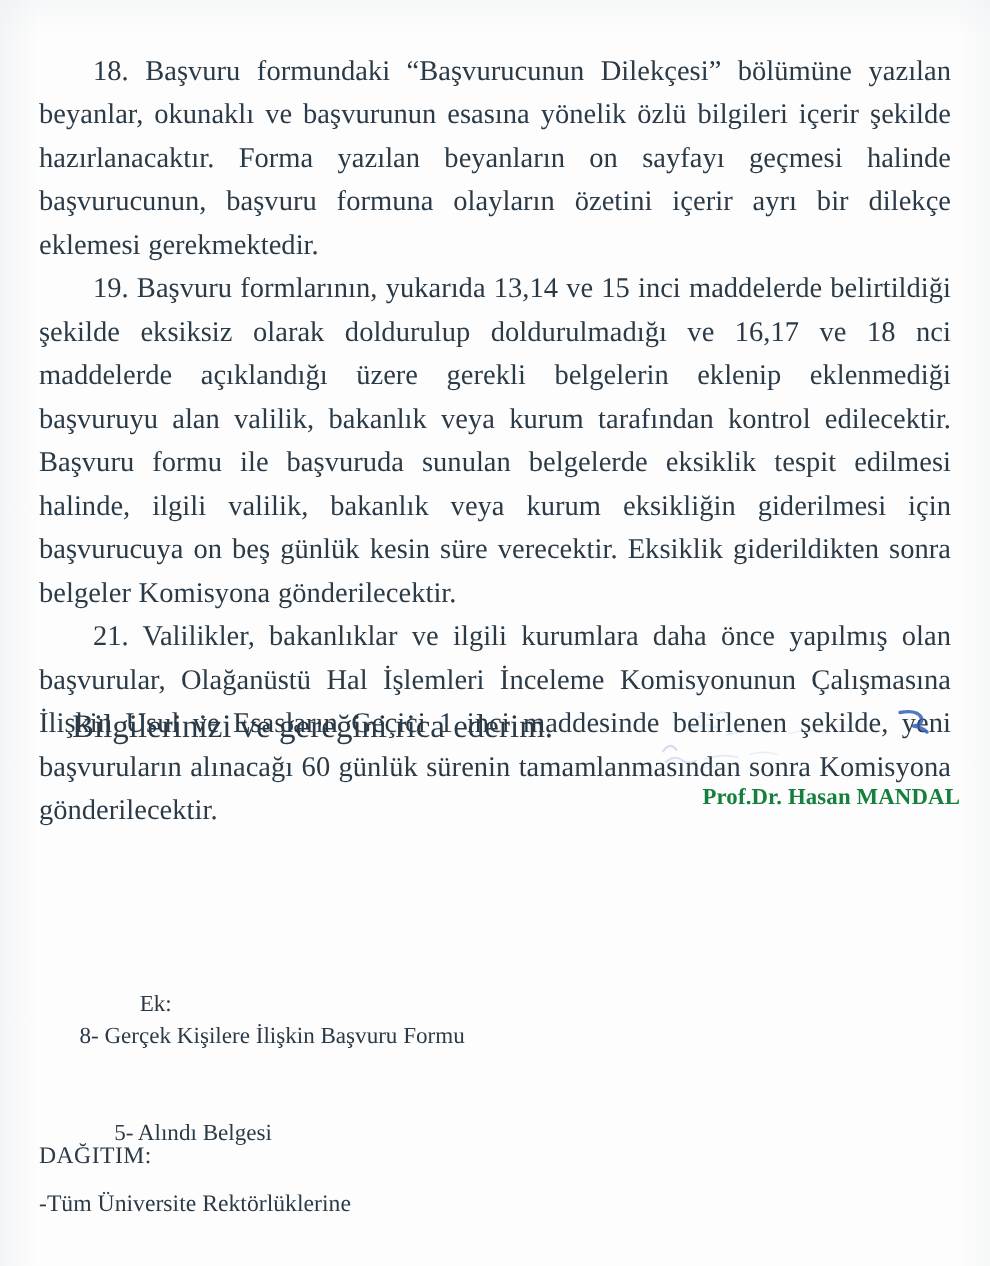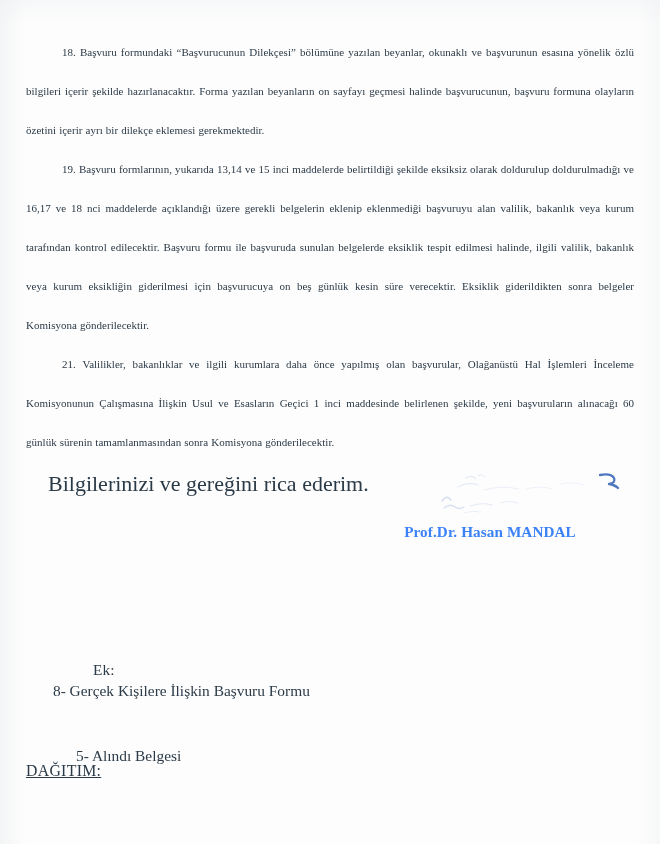--- a/index.html
+++ b/index.html
@@ -38,22 +38,22 @@
     position: absolute;
     left: 26px;
     top: 33px;
     width: 608px;
   }
 
   p.para {
     margin: 0 0 0 0;
     text-align: justify;
     text-indent: 36px;
-    font-size: 11px;
-    line-height: 39px;
+    font-size: 19px;
+    line-height: 29px;
     letter-spacing: 0.02px;
     word-spacing: 0.3px;
   }
   p.para + p.para {
     margin-top: 0px;
   }
   p.para.last-line-left {
     text-align-last: left;
   }
 
@@ -75,46 +75,45 @@
     width: 185px;
     height: 46px;
     pointer-events: none;
   }
 
   .signature-block {
     position: absolute;
     left: 340px;
     top: 521px;
     width: 300px;
-    text-align: center;
+    text-align: right;
     font-weight: bold;
     font-size: 15.2px;
     line-height: 21px;
-    color: #3b82f6;
+    color: #15803d;
     letter-spacing: 0.1px;
   }
 
   .attachments {
     position: absolute;
     left: 26px;
     top: 637px;
     font-size: 15.4px;
     line-height: 21.5px;
   }
   .att-row { white-space: pre; }
   .att-label { display: inline-block; margin-left: 44px; }
   .att-indent { display: inline-block; width: 27px; }
 
   .distribution-title {
     position: absolute;
     left: 26px;
     top: 762px;
     font-size: 15.8px;
     letter-spacing: 0.3px;
-    text-decoration: underline;
   }
   .distribution-item {
     position: absolute;
     left: 26px;
     top: 794px;
     font-size: 15.8px;
   }
 </style>
 </head>
 <body>
@@ -155,13 +154,14 @@
     <div class="att-row">
       <span class="att-label">Ek:</span>
       <span> </span><span>8- Gerçek Kişilere İlişkin Başvuru Formu</span>
     </div>
     <div class="att-row">
       <span class="att-indent"></span><span>5- Alındı Belgesi</span>
     </div>
   </div>
 
   <div class="distribution-title">DAĞITIM:</div>
+  <div class="distribution-item">-Tüm Üniversite Rektörlüklerine</div>
 </div>
 
 </body></html>

